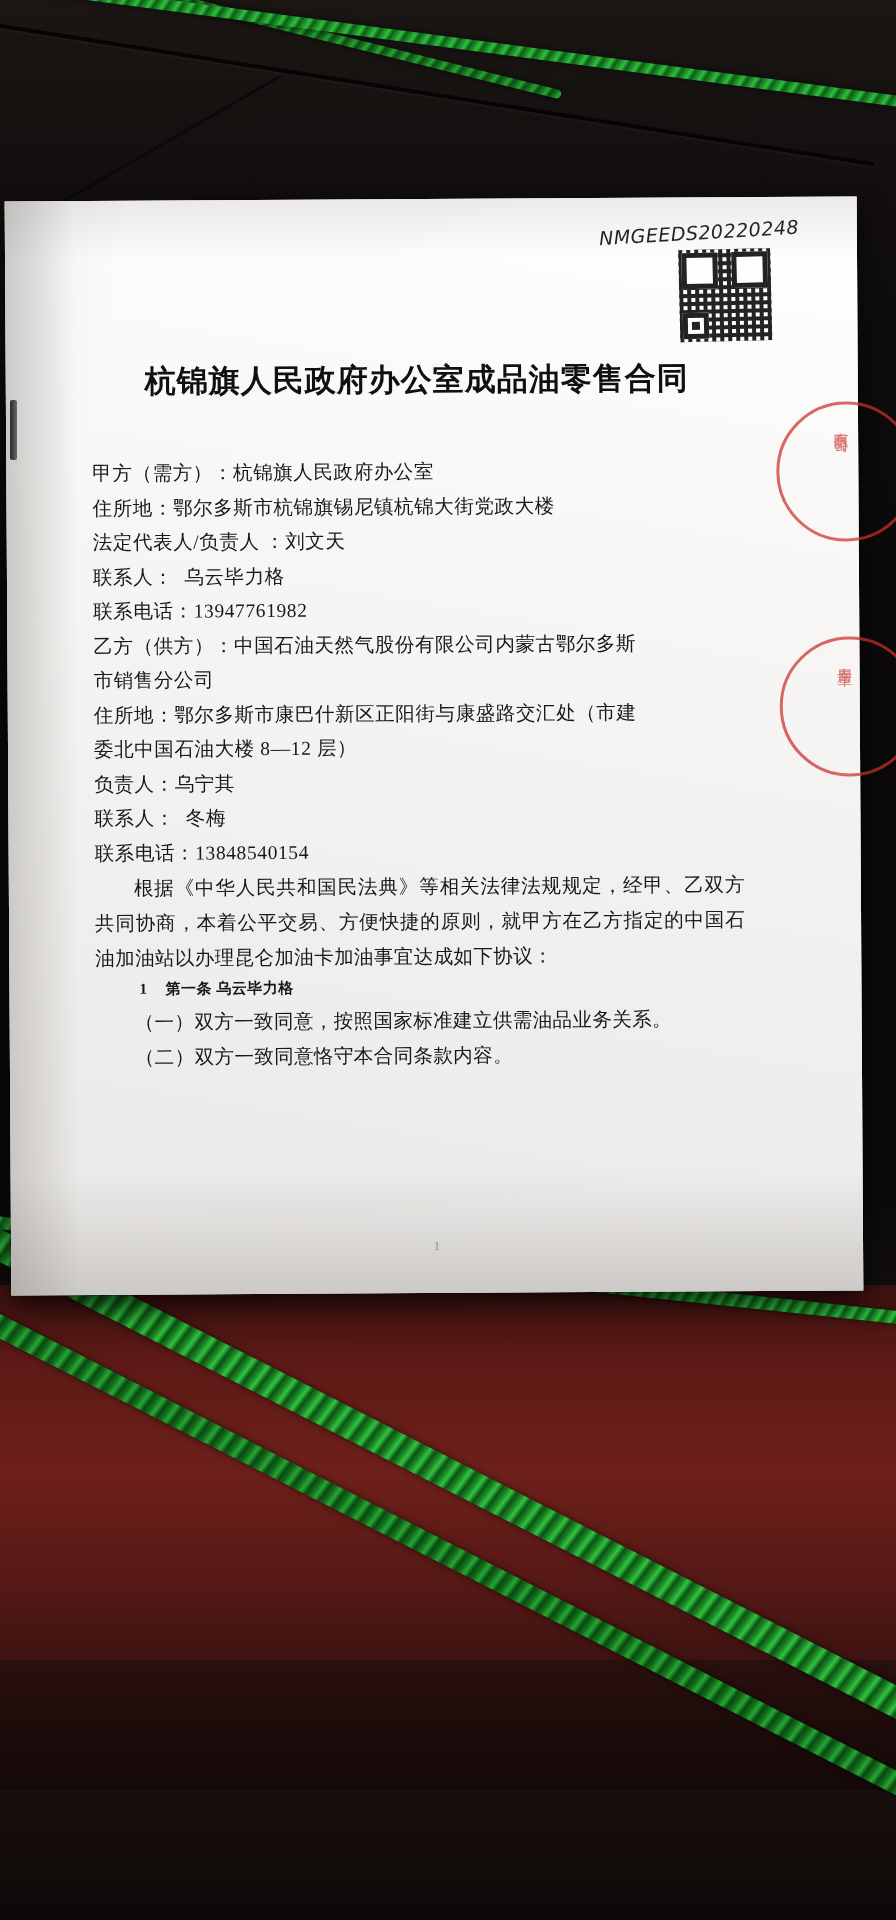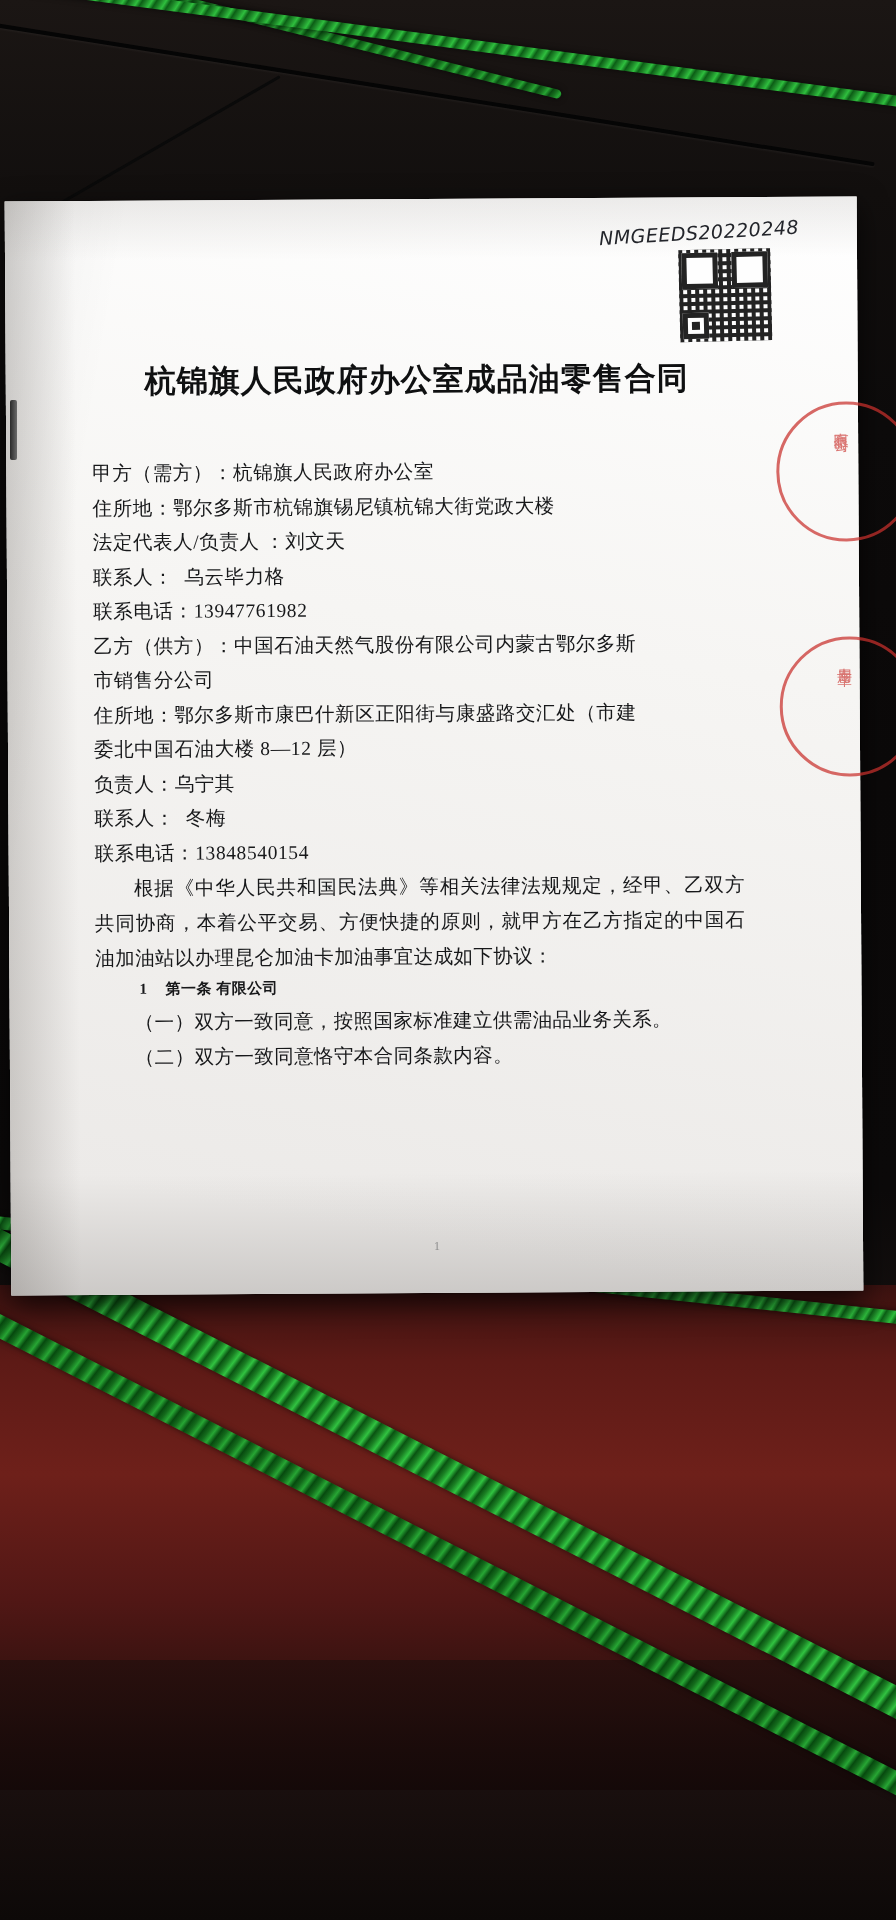--- a/index.html
+++ b/index.html
@@ -297,21 +297,21 @@
       <p class="line">市销售分公司</p>
       <p class="line">住所地：鄂尔多斯市康巴什新区正阳街与康盛路交汇处（市建</p>
       <p class="line">委北中国石油大楼 8—12 层）</p>
       <p class="line">负责人：乌宁其</p>
       <p class="line">联系人：  冬梅</p>
       <p class="line">联系电话：13848540154</p>
 
       <p class="para indent">根据《中华人民共和国民法典》等相关法律法规规定，经甲、乙双方共同协商，本着公平交易、方便快捷的原则，就甲方在乙方指定的中国石油加油站以办理昆仑加油卡加油事宜达成如下协议：</p>
 
       <div class="section-head">
-        <span class="num">1</span><span>第一条 有限公司</span>
+        <span class="num">1</span><span>第一条 乌云毕力格</span>
       </div>
 
       <p class="para indent">（一）双方一致同意，按照国家标准建立供需油品业务关系。</p>
       <p class="para indent">（二）双方一致同意恪守本合同条款内容。</p>
     </div>
 
     <div class="page-mark">1</div>
   </div>
 </div>
 

